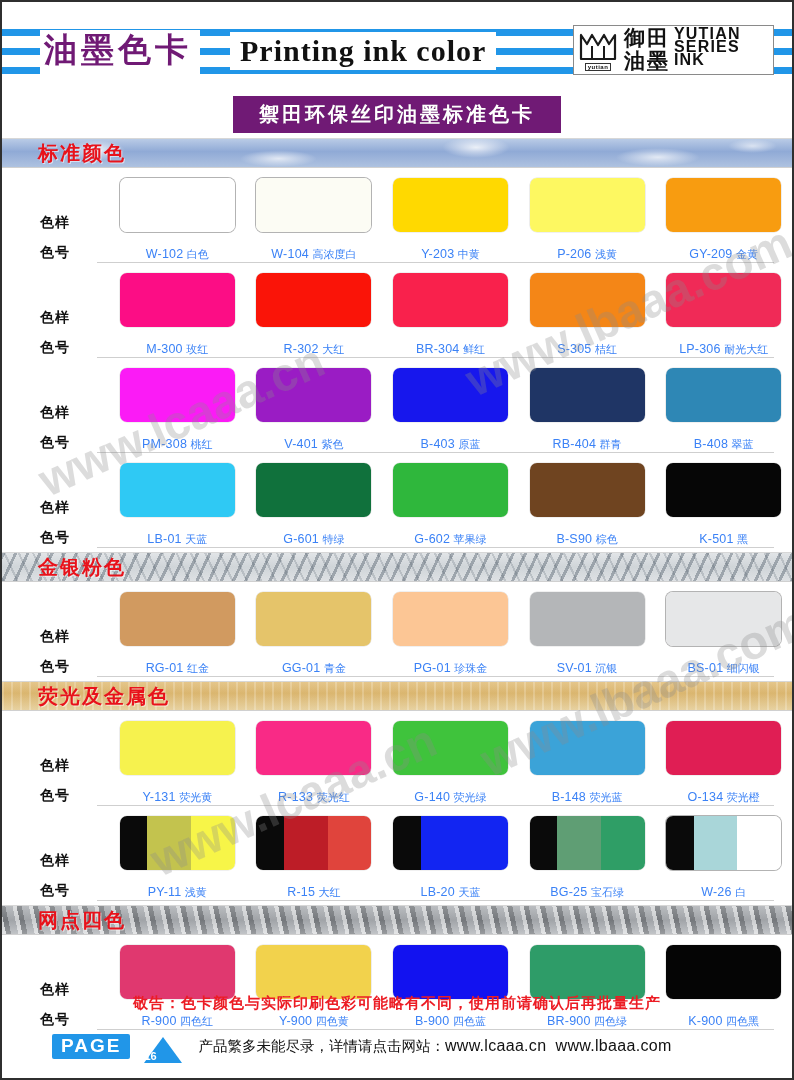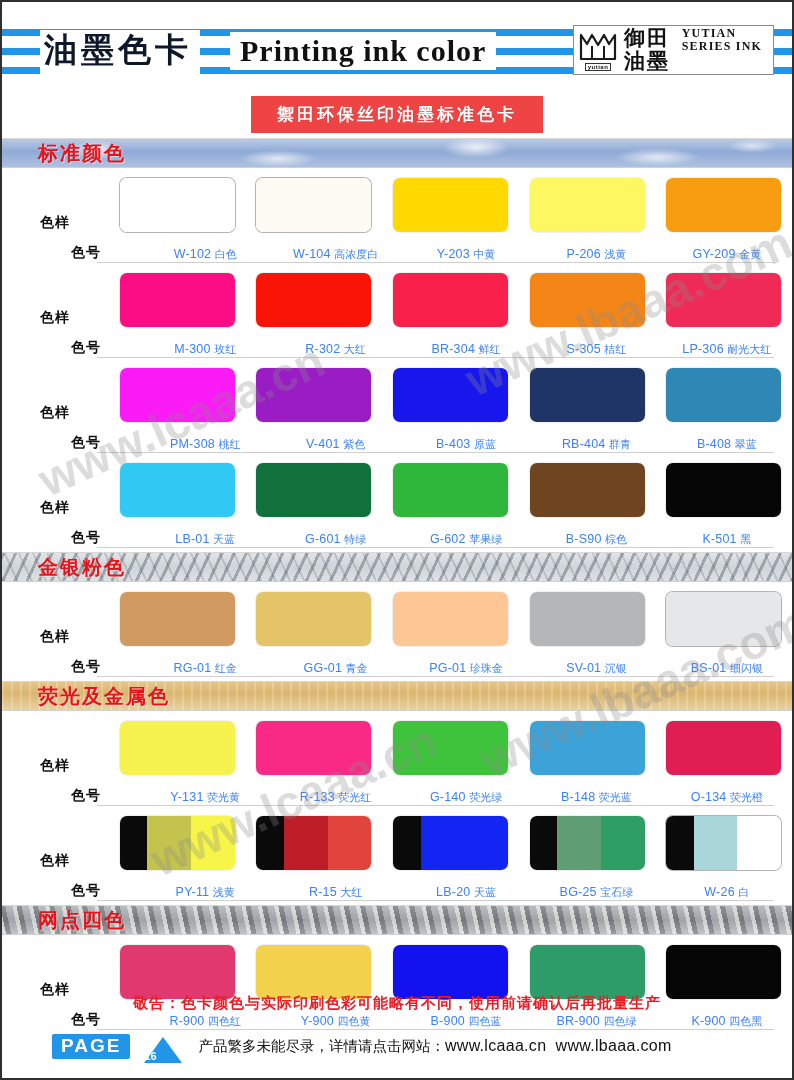--- a/index.html
+++ b/index.html
@@ -28,21 +28,21 @@
   .wm4{left:470px;top:735px;font-size:47px;transform:rotate(-24deg);}
 
   
   .header{position:relative;height:92px;}
   .stripes{position:absolute;left:0;right:0;top:0;height:92px;}
   .stripe{position:absolute;left:0;right:0;height:7px;background:#2196e8;}
   .s1{top:27px;} .s2{top:46px;} .s3{top:65px;}
   .title-cn{
     position:absolute;left:38px;top:28px;z-index:4;
     font-family:"DejaVu Sans",sans-serif;font-weight:bold;
-    font-size:33px;color:#0f172a;letter-spacing:4px;
+    font-size:33px;color:#701a75;letter-spacing:4px;
     background:#fff;padding:0 8px 12px 4px;line-height:40px;
   }
   .title-en{
     position:absolute;left:228px;top:30px;z-index:4;
     font-family:"Liberation Serif","DejaVu Serif",serif;font-weight:bold;
     font-size:30px;color:#111;letter-spacing:1px;line-height:38px;
     background:#fff;padding:0 10px;
   }
   .logo-box{
     position:absolute;right:18px;top:23px;z-index:5;
@@ -51,28 +51,28 @@
   }
   .logo-mark{width:44px;height:42px;display:flex;flex-direction:column;align-items:center;justify-content:flex-end;}
   .logo-mark svg{display:block;}
   .logo-tag{
     font-size:6px;font-weight:bold;color:#111;background:#fff;
     border:1px solid #333;padding:0 2px;letter-spacing:.5px;margin-top:1px;
     font-family:"Liberation Sans",sans-serif;
   }
   .logo-txt{margin-left:6px;display:flex;flex-direction:row;justify-content:center;}
   .logo-cn{font-family:"DejaVu Sans",sans-serif;font-weight:bold;font-size:21px;color:#111;letter-spacing:2px;line-height:23px;}
-  .logo-en{font-size:12px;font-weight:bold;color:#111;letter-spacing:1.2px;line-height:13px;font-family:Liberation Serif, serif;}
+  .logo-en{font-size:16px;font-weight:bold;color:#111;letter-spacing:1.2px;line-height:13px;}
 
   
   .banner-wrap{height:40px;display:flex;align-items:center;justify-content:center;}
   .banner{
-    background:#ef4444;color:#fff;
+    background:#701a75;color:#fff;
     font-family:"DejaVu Sans",sans-serif;font-weight:bold;
-    font-size:17px;letter-spacing:3px;
+    font-size:20px;letter-spacing:3px;
     padding:4px 26px 5px;line-height:28px;
     text-shadow:0 0 1px rgba(0,0,0,.25);
   }
 
   
   .sec-bar{
     position:relative;height:28px;margin-top:4px;
     display:flex;align-items:center;
     border-top:1px solid #d7d7d7;border-bottom:1px solid #d0d0d0;
     overflow:hidden;
@@ -129,21 +129,21 @@
   .rline{display:flex;align-items:flex-end;gap:12px;}
   .rlabel{
     width:95px;flex:0 0 95px;text-align:left;padding-left:38px;
     box-sizing:border-box;
     font-family:"DejaVu Sans",sans-serif;font-weight:bold;
     font-size:14px;color:#111;letter-spacing:1px;
   }
   .cells{flex:1;display:flex;}
   .cell{flex:1;display:flex;justify-content:center;align-items:center;}
   .swatch-line{height:64px;}
-  .code-line{height:30px;padding-left:31px;}
+  .code-line{height:30px;}
   .swatch{
     width:115px;height:54px;border-radius:7px;
     box-shadow:0 0 0 .6px rgba(0,0,0,.12);
     overflow:hidden;display:flex;
   }
   .swatch.out{box-shadow:0 0 0 1px #b3b3b3;}
   .band{height:100%;}
   .code{
     font-family:"Liberation Sans",sans-serif;
     font-size:12.5px;color:#3b82f6;white-space:nowrap;letter-spacing:.2px;

